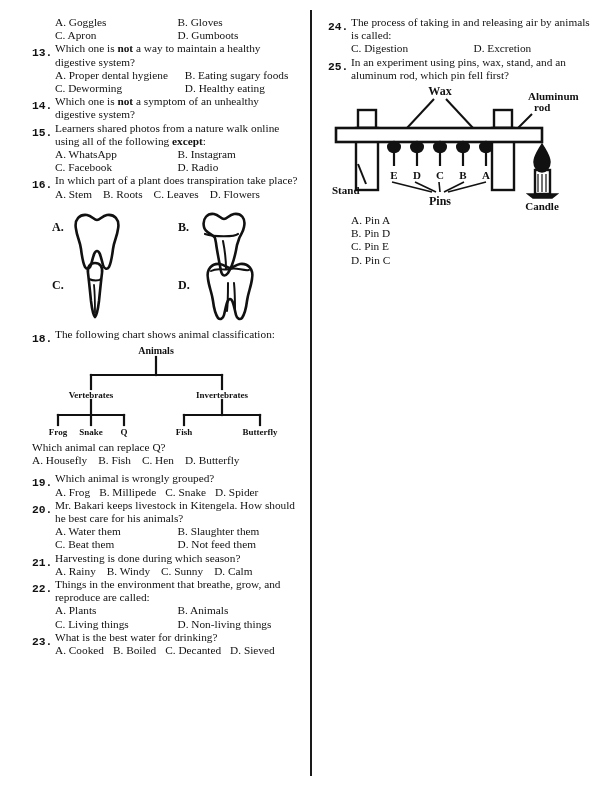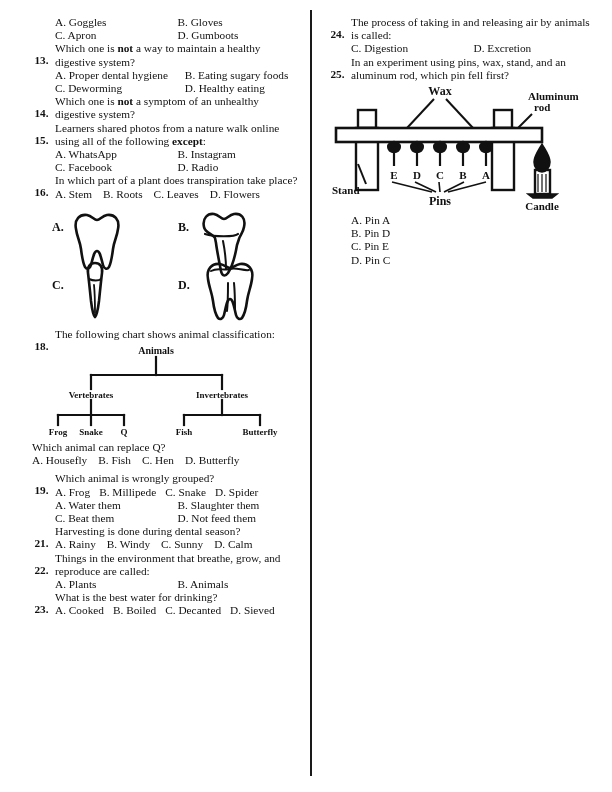--- a/index.html
+++ b/index.html
@@ -40,24 +40,25 @@
   
   .q {
     position: relative;
     font-size: 11.3px;
     line-height: 13.2px;
     margin-bottom: 0px;
   }
   .q .num {
     position: absolute;
     left: 0;
-    top: 12px;
+    top: 5px;
     width: 19px;
-    text-align: center;
+    text-align: left;
     font-weight: bold;
+    font-family: Liberation Mono, monospace;
   }
   .q .stem {
     margin-left: 23px;
     display: block;
   }
   .q b { font-weight: bold; }
 
   
   .opts {
     margin-left: 23px;
@@ -303,52 +304,60 @@
     </div>
     <div class="opts">
       <div class="opt-row four tight">
         <span>A. Frog</span>
         <span>B. Millipede</span>
         <span>C. Snake</span>
         <span>D. Spider</span>
       </div>
     </div>
 
+    <div class="q">
+      <span class="num">20.</span>
+      <span class="stem">Mr. Bakari keeps livestock in Kitengela. How should he best care for his animals?</span>
+    </div>
     <div class="opts">
       <div class="opt-row two">
         <span>A. Water them</span>
         <span>B. Slaughter them</span>
       </div>
       <div class="opt-row two">
         <span>C. Beat them</span>
         <span>D. Not feed them</span>
       </div>
     </div>
 
     <div class="q">
       <span class="num">21.</span>
-      <span class="stem">Harvesting is done during dental season?</span>
+      <span class="stem">Harvesting is done during which season?</span>
     </div>
     <div class="opts">
       <div class="opt-row four">
         <span>A. Rainy</span>
         <span>B. Windy</span>
         <span>C. Sunny</span>
         <span>D. Calm</span>
       </div>
     </div>
 
     <div class="q">
       <span class="num">22.</span>
       <span class="stem">Things in the environment that breathe, grow, and reproduce are called:</span>
     </div>
     <div class="opts">
       <div class="opt-row two">
         <span>A. Plants</span>
         <span>B. Animals</span>
+      </div>
+      <div class="opt-row two">
+        <span>C. Living things</span>
+        <span>D. Non-living things</span>
       </div>
     </div>
 
     <div class="q">
       <span class="num">23.</span>
       <span class="stem">What is the best water for drinking?</span>
     </div>
     <div class="opts">
       <div class="opt-row four tight">
         <span>A. Cooked</span>

